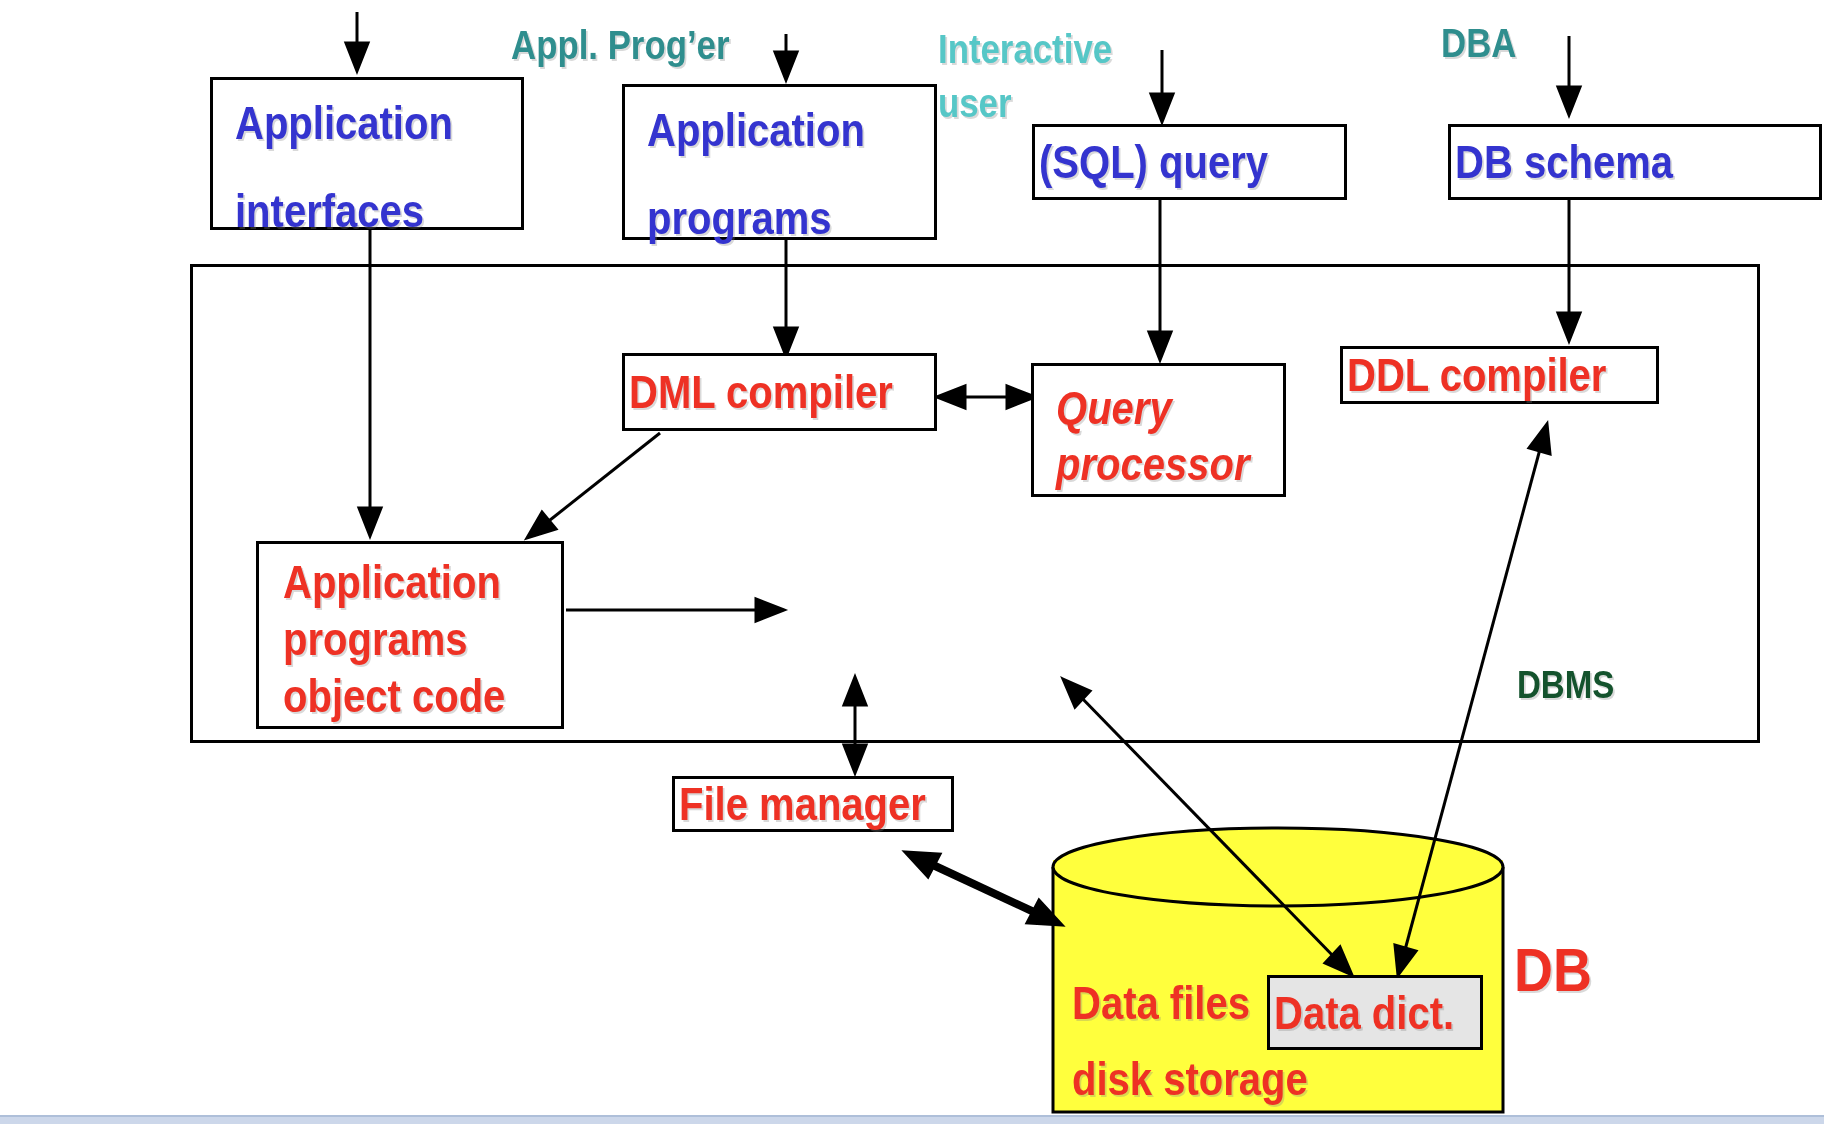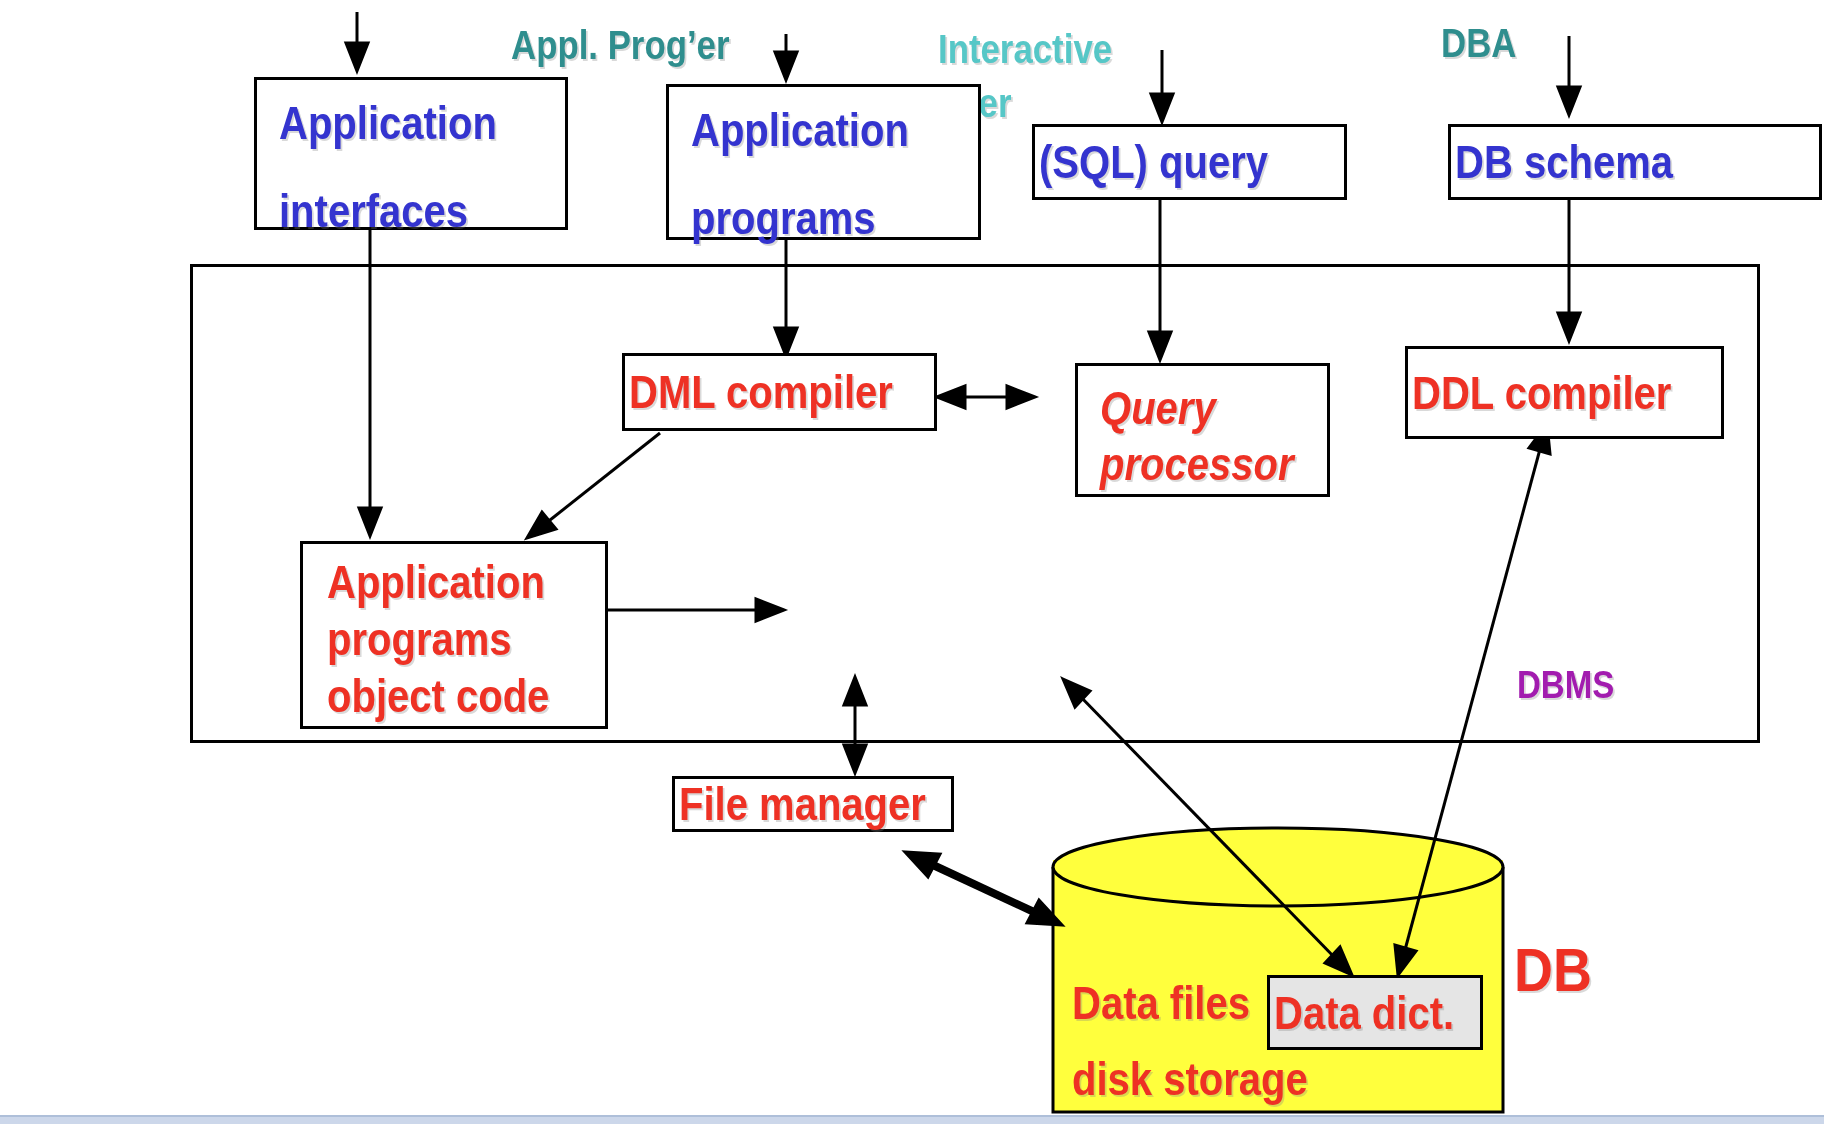--- a/index.html
+++ b/index.html
@@ -7,34 +7,34 @@
     position:relative;width:1824px;height:1124px;background:#ffffff;overflow:hidden;
     font-family:"Liberation Sans","DejaVu Sans",sans-serif;font-weight:bold;
   }
   svg.wires{position:absolute;left:0;top:0;z-index:1;}
   .tx{display:inline-block;transform:scaleX(0.87);transform-origin:0 50%;white-space:nowrap;
       text-shadow:2px 2px 0 rgba(128,128,128,0.30);}
   .box{position:absolute;border:3px solid #000;background:#fff;z-index:2;box-sizing:border-box;}
   .blue{color:#3434cf;font-size:46px;}
   .red{color:#ee3124;font-size:46px;}
   .single{display:flex;align-items:center;padding-left:4px;}
-  .lines{padding-left:22px;margin-left:44px;}
+  .lines{padding-left:22px;}
   .spread .l1{margin-top:16px;}
   .spread .l2{margin-top:34px;}
   .stack{line-height:56px;font-style:italic;}
   .stack3{line-height:57px;padding-top:10px;}
   .line{display:block;}
   .actor{position:absolute;font-size:40px;line-height:1.05;z-index:2;}
   .green{color:#3aa655;}
   .teal{color:#2f8e8e;}
   .cyan{color:#56c7c7;margin-top:20px;}
   .freelabel{position:absolute;z-index:3;}
   .dbms-frame{position:absolute;left:190px;top:264px;width:1570px;height:479px;
       border:3px solid #000;background:transparent;z-index:0;box-sizing:border-box;}
-  .dbms-label{left:1517px;top:664px;font-size:38px;color:#a21caf;}
+  .dbms-label{left:1517px;top:664px;font-size:38px;color:#14532d;}
   .db-label{left:1514px;top:934px;font-size:62px;color:#ee3124;}
   .cyl-label{font-size:46px;color:#ee3124;}
   .data-dict{left:1267px;top:975px;width:216px;height:75px;background:#e5e5e5;}
   .footer-strip{position:absolute;left:0;top:1115px;width:1824px;height:9px;
       background:#ccd7ea;border-top:2px solid #aebfd9;box-sizing:border-box;z-index:4;}
 </style>
 </head>
 <body>
 
 <div class="stage">
@@ -142,21 +142,21 @@
     <span class="tx">DB schema</span>
   </div>
 
   <div class="box red single" style="left:622px;top:353px;width:315px;height:78px">
     <span class="tx">DML compiler</span>
   </div>
   <div class="box red lines stack" style="left:1031px;top:363px;width:255px;height:134px;padding-top:14px">
     <span class="tx line">Query</span>
     <span class="tx line">processor</span>
   </div>
-  <div class="box red single" style="left:1405px;top:346px;width:319px;height:93px">
+  <div class="box red single" style="left:1340px;top:346px;width:319px;height:58px">
     <span class="tx">DDL compiler</span>
   </div>
   <div class="box red lines stack3" style="left:256px;top:541px;width:308px;height:188px;padding-left:24px">
     <span class="tx line">Application</span>
     <span class="tx line">programs</span>
     <span class="tx line">object code</span>
   </div>
   <div class="freelabel dbms-label">
     <span class="tx">DBMS</span></div>
 

